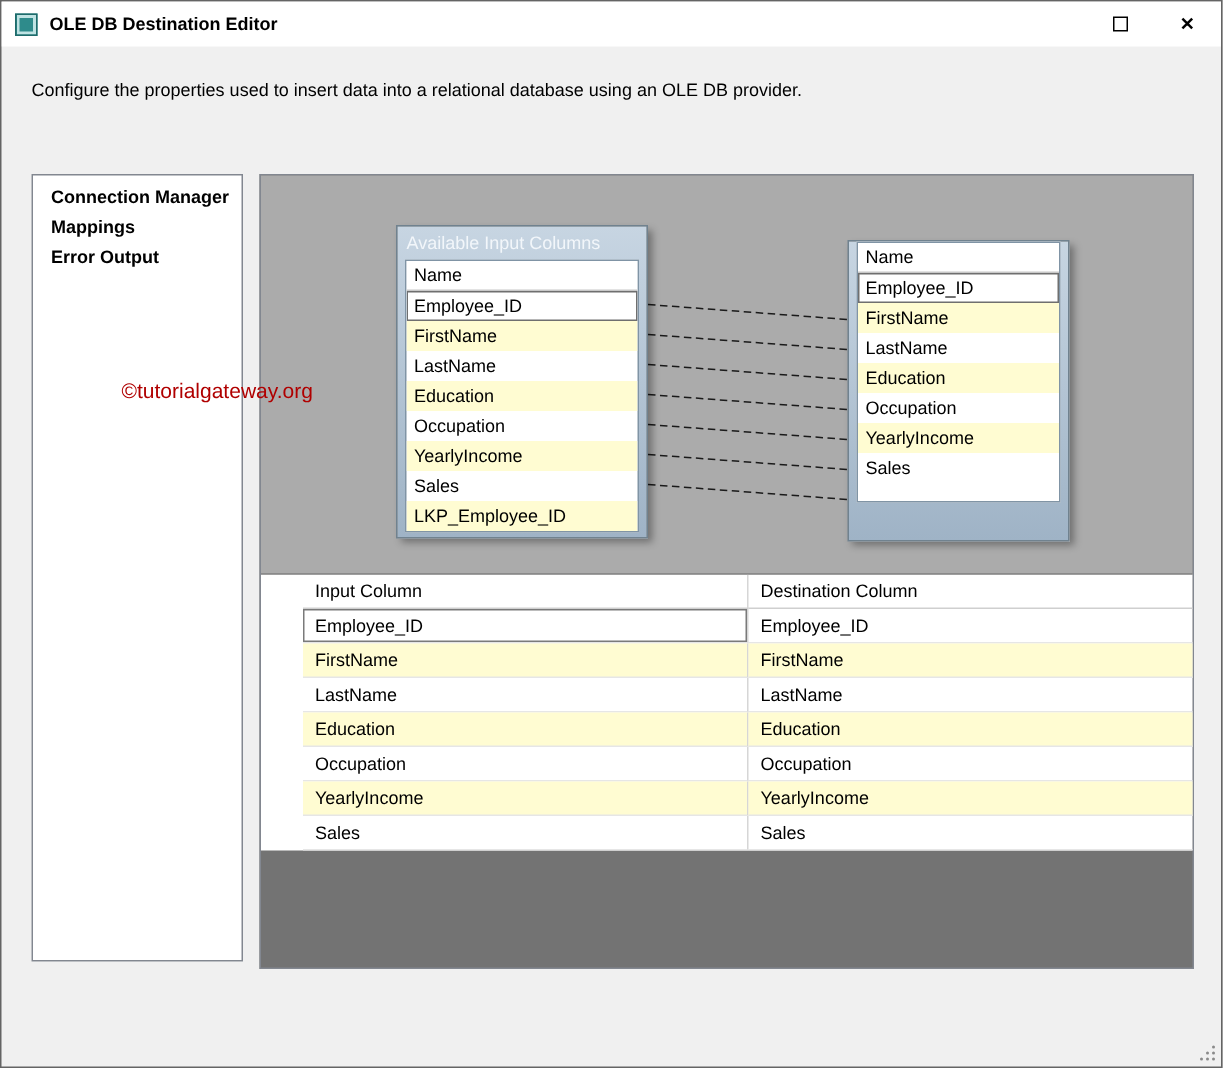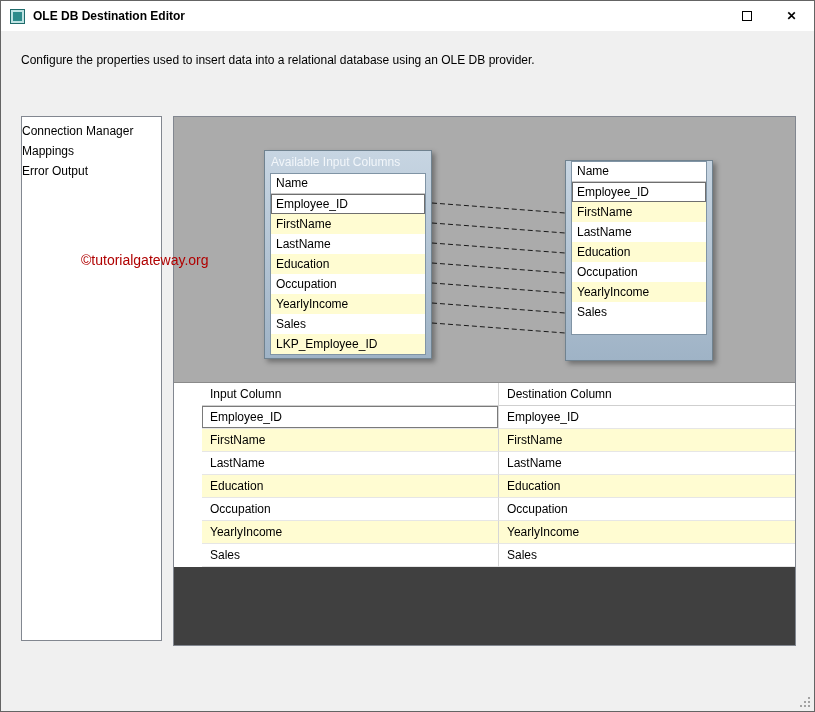--- a/index.html
+++ b/index.html
@@ -14,27 +14,27 @@
   .title-text { margin-left:8px; font-size:12px; }
   .win-controls { position:absolute; right:0; top:0; height:30px; display:flex; }
   .win-btn { width:45px; height:30px; display:flex; align-items:center; justify-content:center; cursor:default; font-size:12px; color:#000; }
   .max-glyph { width:10px; height:10px; border:1px solid #000; display:inline-block; }
 
   
   .description { position:absolute; top:52px; left:20px; right:20px; font-size:12px; }
 
   
   .sidebar { position:absolute; left:20px; top:115px; width:141px; height:525px; background:#fff; border:1px solid #828790; padding-top:4px; }
-  .side-item { padding:3px 0; font-size:12px; cursor:default; white-space:nowrap; }
+  .side-item { padding:3px 12px; font-size:12px; cursor:default; white-space:nowrap;font-weight:bold; }
 
   
   .watermark { position:absolute; left:80px; top:251px; color:#b00000; font-weight:normal; font-size:14px; z-index:5; }
 
   
-  .main-panel { position:absolute; left:172px; top:115px; width:623px; height:530px; background:#404040; border:1px solid #828790; }
+  .main-panel { position:absolute; left:172px; top:115px; width:623px; height:530px; background:#737373; border:1px solid #828790; }
   .canvas { position:relative; width:621px; height:266px; background:#ababab; border-bottom:1px solid #8a8a8a; overflow:hidden; }
   .connector-svg { position:absolute; left:0; top:0; }
 
   
   .map-box { position:absolute; background:linear-gradient(180deg,#c7d5e2,#9fb3c6); border:1px solid #70828f; box-shadow:3px 3px 5px rgba(0,0,0,0.35); }
   .input-box { left:90px; top:33px; width:168px; height:209px; }
   .dest-box  { left:391px; top:43px; width:148px; height:201px; }
   .map-box-title { height:22px; line-height:22px; padding:0 6px; color:#f2f6fa; font-size:12px; white-space:nowrap; overflow:hidden; }
   .map-list { margin:0 5px 5px 5px; background:#fff; border:1px solid #8094a5; overflow:hidden; }
   .input-box .map-list { height:182px; }

